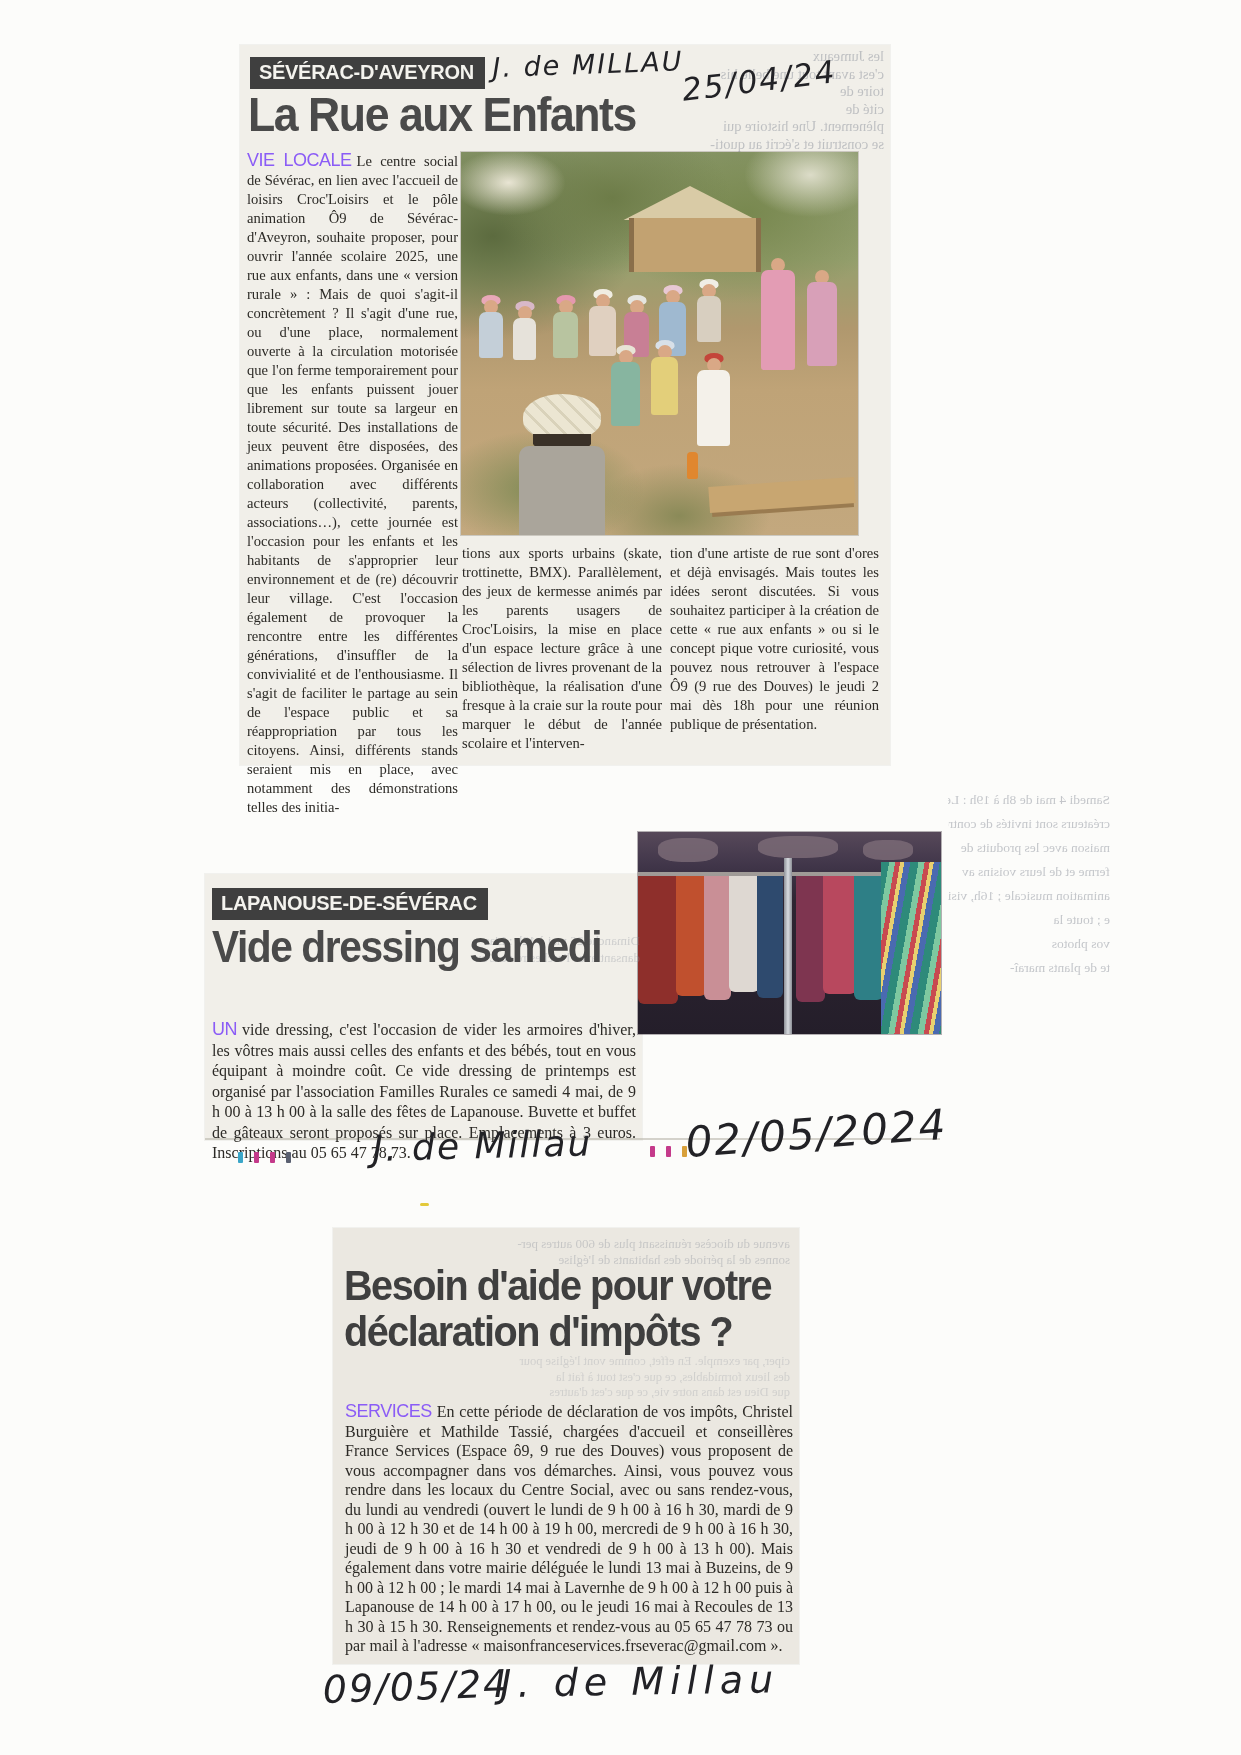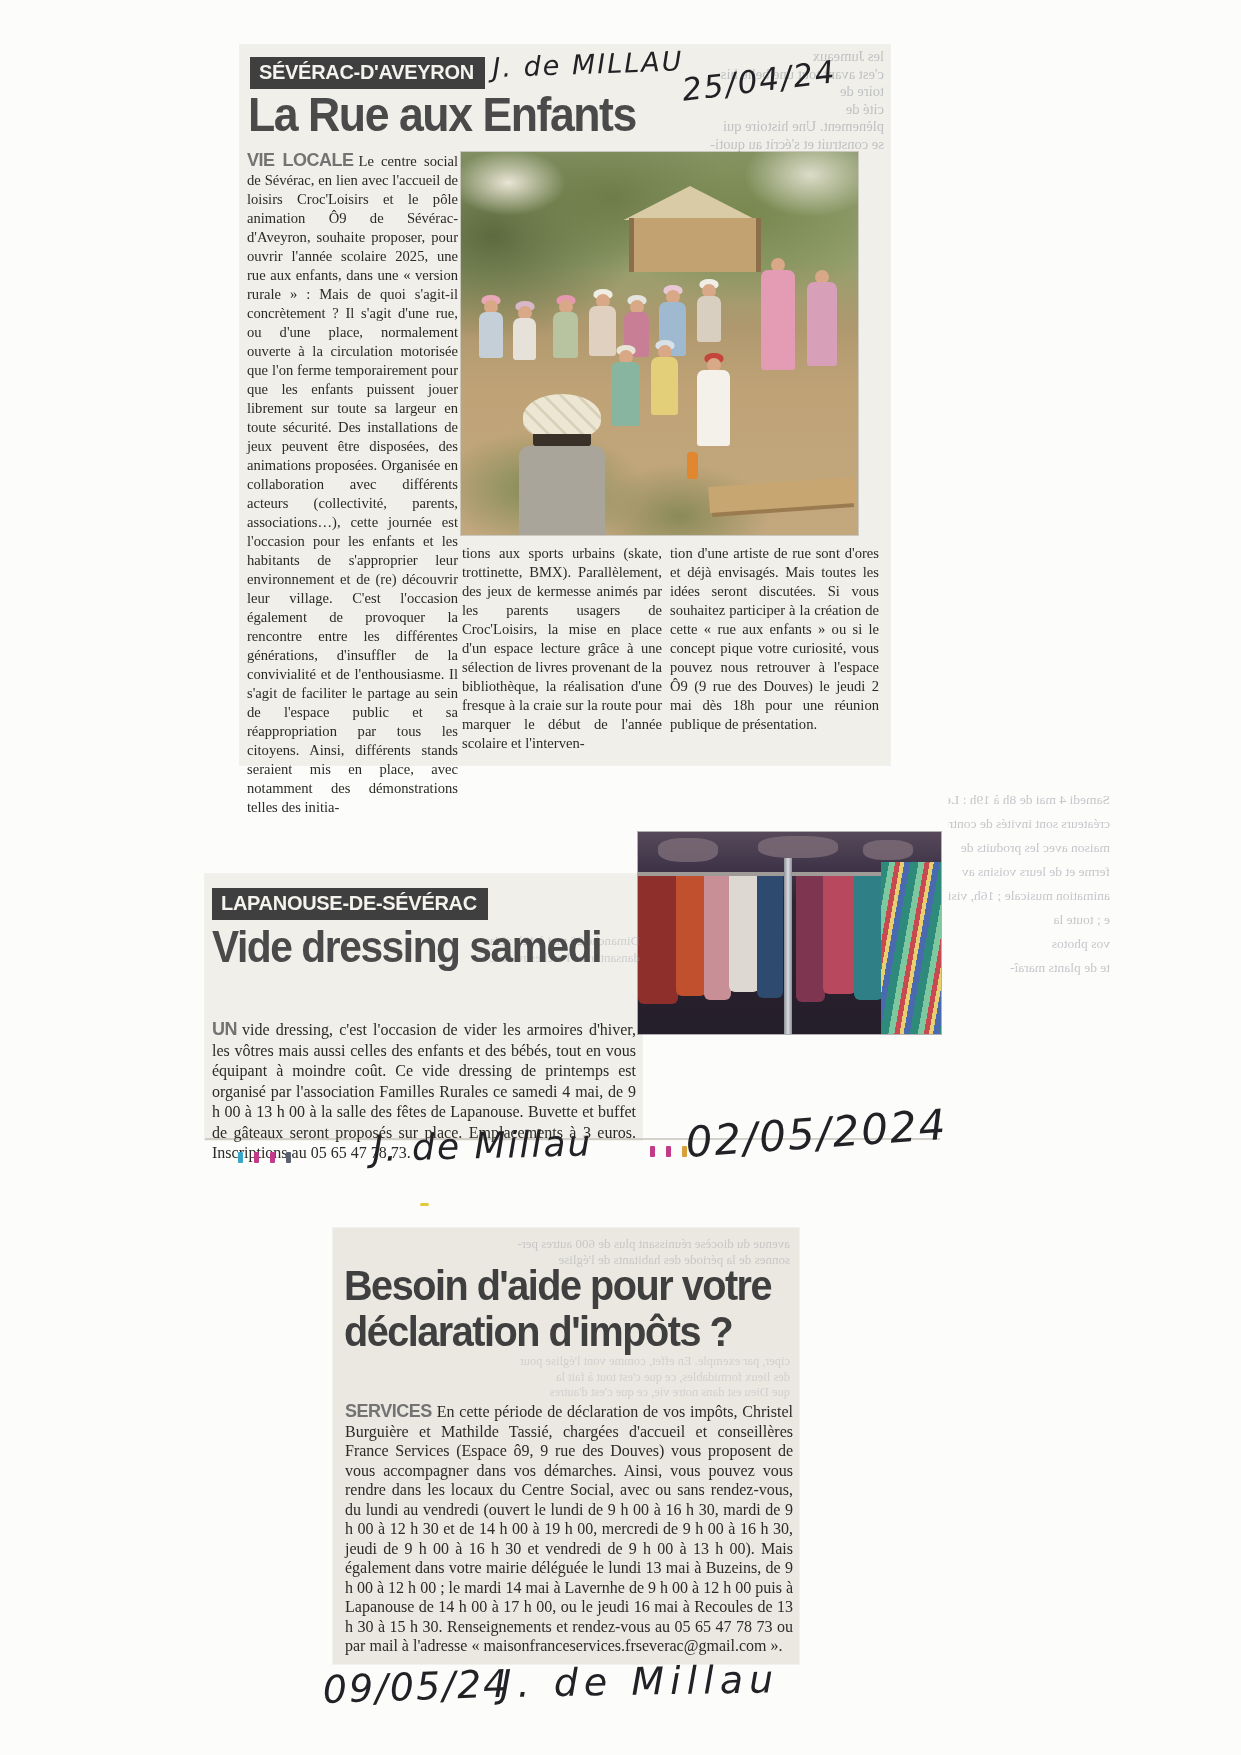--- a/index.html
+++ b/index.html
@@ -25,22 +25,22 @@
     font-weight:bold;color:#4a4a4a;letter-spacing:-1.5px;
     transform-origin:left top;white-space:nowrap;
   }
   
   .newsbody{
     position:absolute;font-family:"Liberation Serif",serif;
     font-size:14.6px;line-height:19px;text-align:justify;
     color:#2c2a26;
   }
   .lead-label{
-    font-family:"Liberation Sans",sans-serif;font-weight:bold;
-    color:#737373;letter-spacing:-0.5px;margin-right:5px;
+    font-family:"Liberation Sans",sans-serif;font-weight:normal;
+    color:#8b5cf6;letter-spacing:-0.5px;margin-right:5px;
   }
   .lead-label.big{font-size:18px;}
   
   .hand{
     position:absolute;font-family:"DejaVu Sans",sans-serif;
     font-style:italic;color:#222226;letter-spacing:2px;
     transform-origin:left top;white-space:nowrap;font-weight:500;
   }
   
   .bleed{

